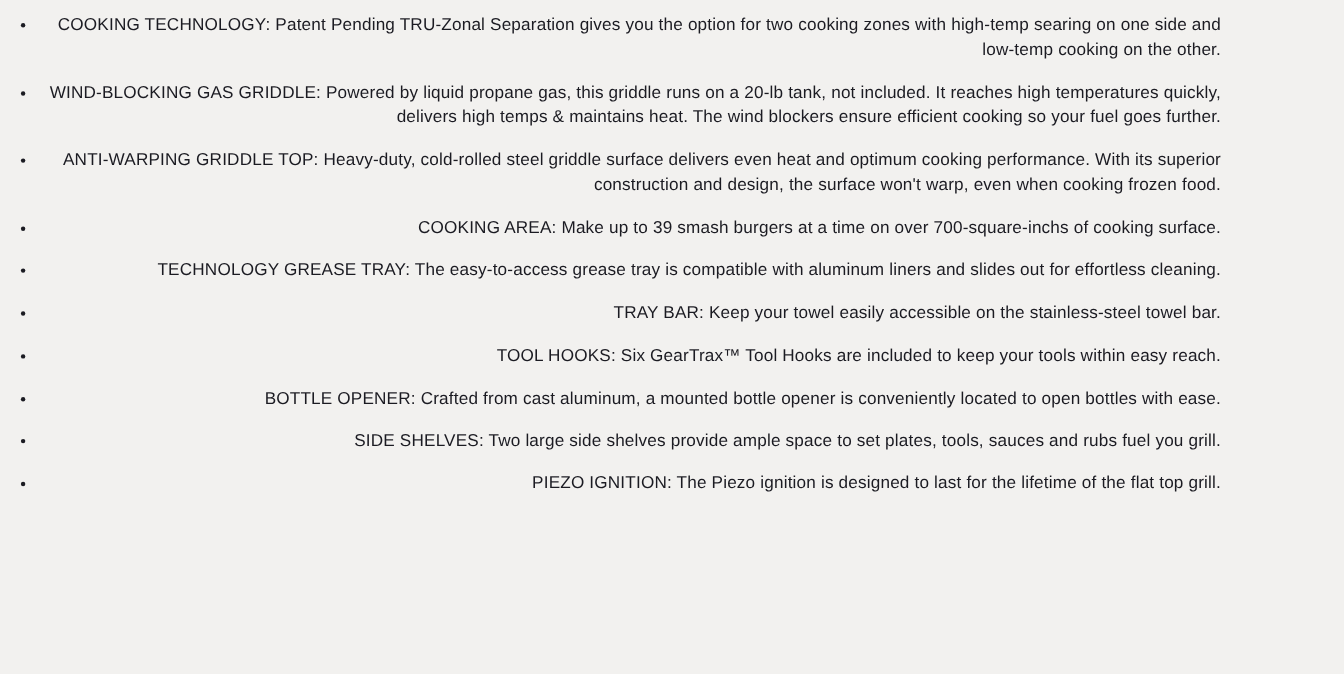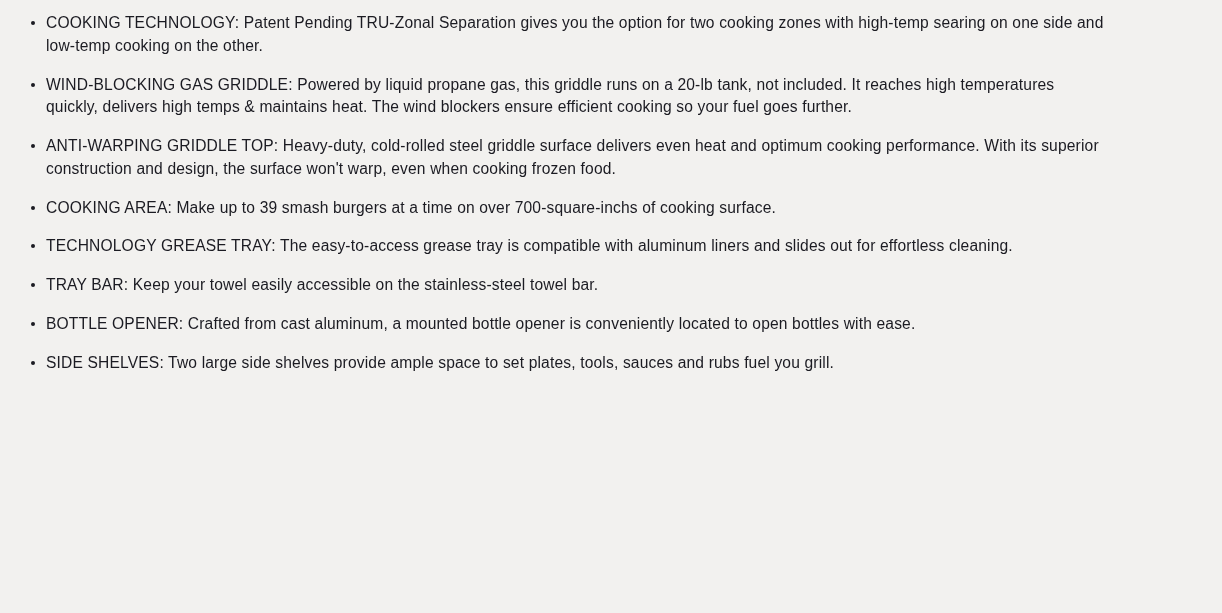--- a/index.html
+++ b/index.html
@@ -10,21 +10,22 @@
     width: 1222px;
     height: 613px;
     background: #f2f1ef;
     font-family: "Liberation Sans", sans-serif;
     color: #1b1b22;
     overflow: hidden;
   }
   .feature-list {
     list-style: none;
     margin: 0;
-    padding: 12px 0 0 12px;
+    padding: 12px 0 0 0;
+    text-align: right;
   }
   .feature-item {
     position: relative;
     margin: 0 0 16px 0;
     padding: 0 112px 0 34px;
     font-size: 15.6px;
     line-height: 1.46;
     letter-spacing: 0.01em;
   }
   .feature-item::before {
@@ -57,18 +58,24 @@
   <li class="feature-item">
     <span class="label">COOKING AREA:</span><span class="desc"> Make up to 39 smash burgers at a time on over 700-square-inchs of cooking surface.</span>
   </li>
   <li class="feature-item">
     <span class="label">TECHNOLOGY GREASE TRAY:</span><span class="desc"> The easy-to-access grease tray is compatible with aluminum liners and slides out for effortless cleaning.</span>
   </li>
   <li class="feature-item">
     <span class="label">TRAY BAR:</span><span class="desc"> Keep your towel easily accessible on the stainless-steel towel bar.</span>
   </li>
   <li class="feature-item">
+    <span class="label">TOOL HOOKS:</span><span class="desc"> Six GearTrax™ Tool Hooks are included to keep your tools within easy reach.</span>
+  </li>
+  <li class="feature-item">
     <span class="label">BOTTLE OPENER:</span><span class="desc"> Crafted from cast aluminum, a mounted bottle opener is conveniently located to open bottles with ease.</span>
   </li>
   <li class="feature-item">
     <span class="label">SIDE SHELVES:</span><span class="desc"> Two large side shelves provide ample space to set plates, tools, sauces and rubs fuel you grill.</span>
   </li>
+  <li class="feature-item">
+    <span class="label">PIEZO IGNITION:</span><span class="desc"> The Piezo ignition is designed to last for the lifetime of the flat top grill.</span>
+  </li>
 </ul>
 
 </body></html>

